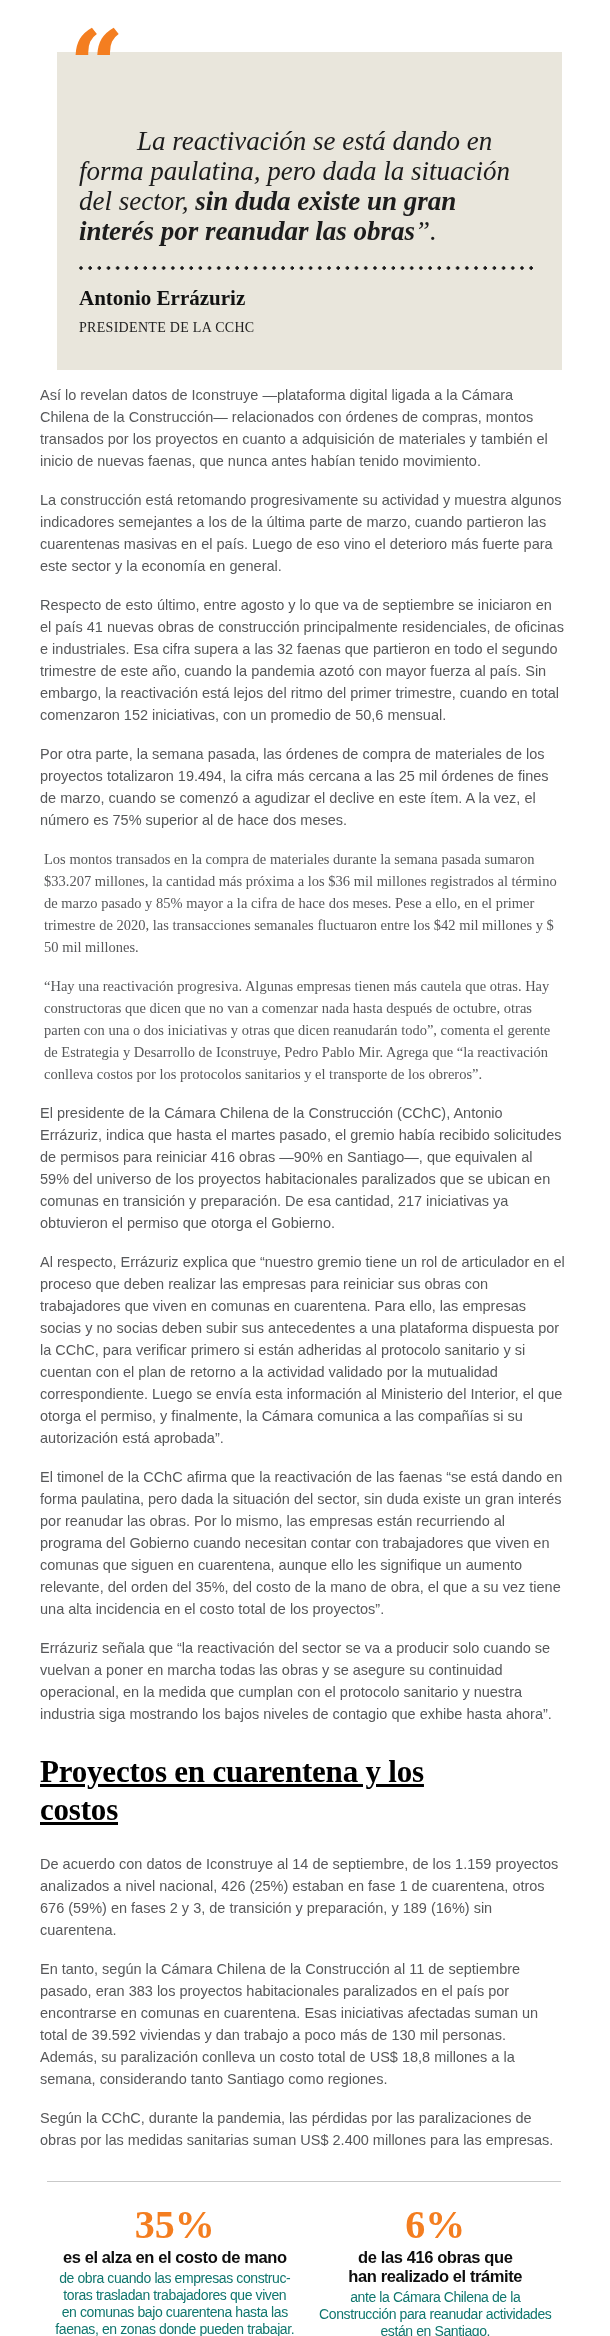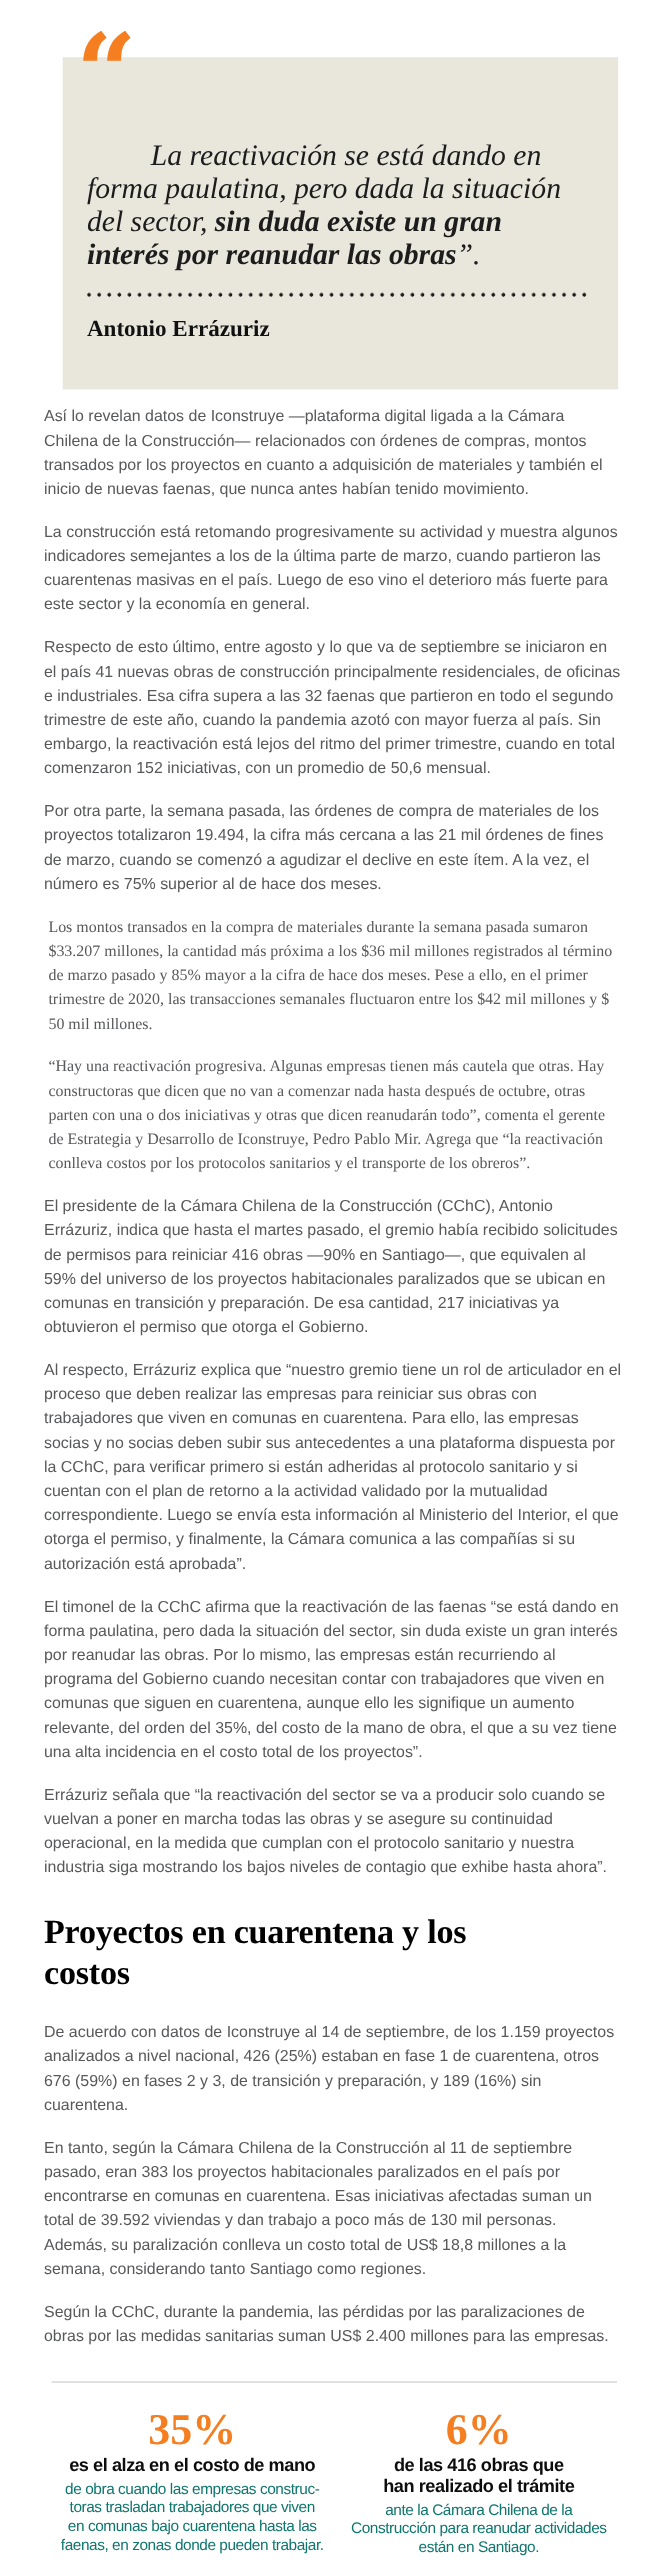--- a/index.html
+++ b/index.html
@@ -19,21 +19,21 @@
           background-image:radial-gradient(circle at 2px 2px,#1b1b1b 1.5px,rgba(0,0,0,0) 1.9px);
           background-size:9.2px 4px;}
   .author{font-family:"Liberation Serif",serif;font-weight:bold;font-size:21px;color:#111;margin:0 0 9px 0;}
   .role{font-family:"Liberation Serif",serif;font-size:14px;color:#222;letter-spacing:.3px;}
 
   
   .article{margin:0 45px 0 40px;color:#57585a;font-size:14.5px;line-height:22px;}
   .para{margin:0 0 17px 0;}
   .indented{padding-left:4px;font-family:Liberation Serif, serif;}
   .section-heading{font-family:"Liberation Serif",serif;font-weight:bold;color:#000;
-                   font-size:31px;line-height:38px;margin:28px 90px 24px 0;letter-spacing:-.2px;}
+                   font-size:31px;line-height:38px;margin:28px 90px 24px 0;letter-spacing:-.2px;text-decoration:underline;}
 
   
   .thin-rule{border:none;border-top:1px solid #c9c9c9;margin:30px 49px 22px 47px;}
   .stats{display:flex;margin:0 45px;align-items:flex-start;}
   .stat{flex:1;text-align:center;padding:0 8px;}
   .stat-divider{width:1px;background:#b5b5b5;margin:6px 0 12px 0;}
   .stat-value{font-family:"Liberation Serif",serif;font-weight:bold;
               font-size:40px;line-height:42px;color:#f47e20;}
   .stat-title{font-weight:bold;font-size:16.5px;line-height:19px;color:#0d0d0d;
               letter-spacing:-.4px;margin-top:2px;}
@@ -42,28 +42,29 @@
 </head>
 <body>
 
 <div class="page">
 
   <section class="quote-card">
     <span class="quote-mark">“</span>
     <p class="quote-text"><span>La reactivación se está dando en forma paulatina, pero dada la situación del sector, </span><strong>sin duda existe un gran interés por reanudar las obras</strong><span>”.</span></p>
     <div class="dotted"></div>
     <h3 class="author">Antonio Errázuriz</h3>
+    <div class="role">PRESIDENTE DE LA CCHC</div>
   </section>
 
   <div class="article">
     <div>
         <p class="para">Así lo revelan datos de Iconstruye —plataforma digital ligada a la Cámara Chilena de la Construcción— relacionados con órdenes de compras, montos transados por los proyectos en cuanto a adquisición de materiales y también el inicio de nuevas faenas, que nunca antes habían tenido movimiento.</p>
         <p class="para">La construcción está retomando progresivamente su actividad y muestra algunos indicadores semejantes a los de la última parte de marzo, cuando partieron las cuarentenas masivas en el país. Luego de eso vino el deterioro más fuerte para este sector y la economía en general.</p>
         <p class="para">Respecto de esto último, entre agosto y lo que va de septiembre se iniciaron en el país 41 nuevas obras de construcción principalmente residenciales, de oficinas e industriales. Esa cifra supera a las 32 faenas que partieron en todo el segundo trimestre de este año, cuando la pandemia azotó con mayor fuerza al país. Sin embargo, la reactivación está lejos del ritmo del primer trimestre, cuando en total comenzaron 152 iniciativas, con un promedio de 50,6 mensual.</p>
-        <p class="para">Por otra parte, la semana pasada, las órdenes de compra de materiales de los proyectos totalizaron 19.494, la cifra más cercana a las 21 mil órdenes de fines de marzo, cuando se comenzó a agudizar el declive en este ítem. A la vez, el número es 75% superior al de hace dos meses.</p>
+        <p class="para">Por otra parte, la semana pasada, las órdenes de compra de materiales de los proyectos totalizaron 19.494, la cifra más cercana a las 25 mil órdenes de fines de marzo, cuando se comenzó a agudizar el declive en este ítem. A la vez, el número es 75% superior al de hace dos meses.</p>
       </div>
     <div class="indented">
         <p class="para">Los montos transados en la compra de materiales durante la semana pasada sumaron $33.207 millones, la cantidad más próxima a los $36 mil millones registrados al término de marzo pasado y 85% mayor a la cifra de hace dos meses. Pese a ello, en el primer trimestre de 2020, las transacciones semanales fluctuaron entre los $42 mil millones y $ 50 mil millones.</p>
         <p class="para">“Hay una reactivación progresiva. Algunas empresas tienen más cautela que otras. Hay constructoras que dicen que no van a comenzar nada hasta después de octubre, otras parten con una o dos iniciativas y otras que dicen reanudarán todo”, comenta el gerente de Estrategia y Desarrollo de Iconstruye, Pedro Pablo Mir. Agrega que “la reactivación conlleva costos por los protocolos sanitarios y el transporte de los obreros”.</p>
       </div>
     <div>
         <p class="para">El presidente de la Cámara Chilena de la Construcción (CChC), Antonio Errázuriz, indica que hasta el martes pasado, el gremio había recibido solicitudes de permisos para reiniciar 416 obras —90% en Santiago—, que equivalen al 59% del universo de los proyectos habitacionales paralizados que se ubican en comunas en transición y preparación. De esa cantidad, 217 iniciativas ya obtuvieron el permiso que otorga el Gobierno.</p>
         <p class="para">Al respecto, Errázuriz explica que “nuestro gremio tiene un rol de articulador en el proceso que deben realizar las empresas para reiniciar sus obras con trabajadores que viven en comunas en cuarentena. Para ello, las empresas socias y no socias deben subir sus antecedentes a una plataforma dispuesta por la CChC, para verificar primero si están adheridas al protocolo sanitario y si cuentan con el plan de retorno a la actividad validado por la mutualidad correspondiente. Luego se envía esta información al Ministerio del Interior, el que otorga el permiso, y finalmente, la Cámara comunica a las compañías si su autorización está aprobada”.</p>
         <p class="para">El timonel de la CChC afirma que la reactivación de las faenas “se está dando en forma paulatina, pero dada la situación del sector, sin duda existe un gran interés por reanudar las obras. Por lo mismo, las empresas están recurriendo al programa del Gobierno cuando necesitan contar con trabajadores que viven en comunas que siguen en cuarentena, aunque ello les signifique un aumento relevante, del orden del 35%, del costo de la mano de obra, el que a su vez tiene una alta incidencia en el costo total de los proyectos”.</p>
         <p class="para">Errázuriz señala que “la reactivación del sector se va a producir solo cuando se vuelvan a poner en marcha todas las obras y se asegure su continuidad operacional, en la medida que cumplan con el protocolo sanitario y nuestra industria siga mostrando los bajos niveles de contagio que exhibe hasta ahora”.</p>

